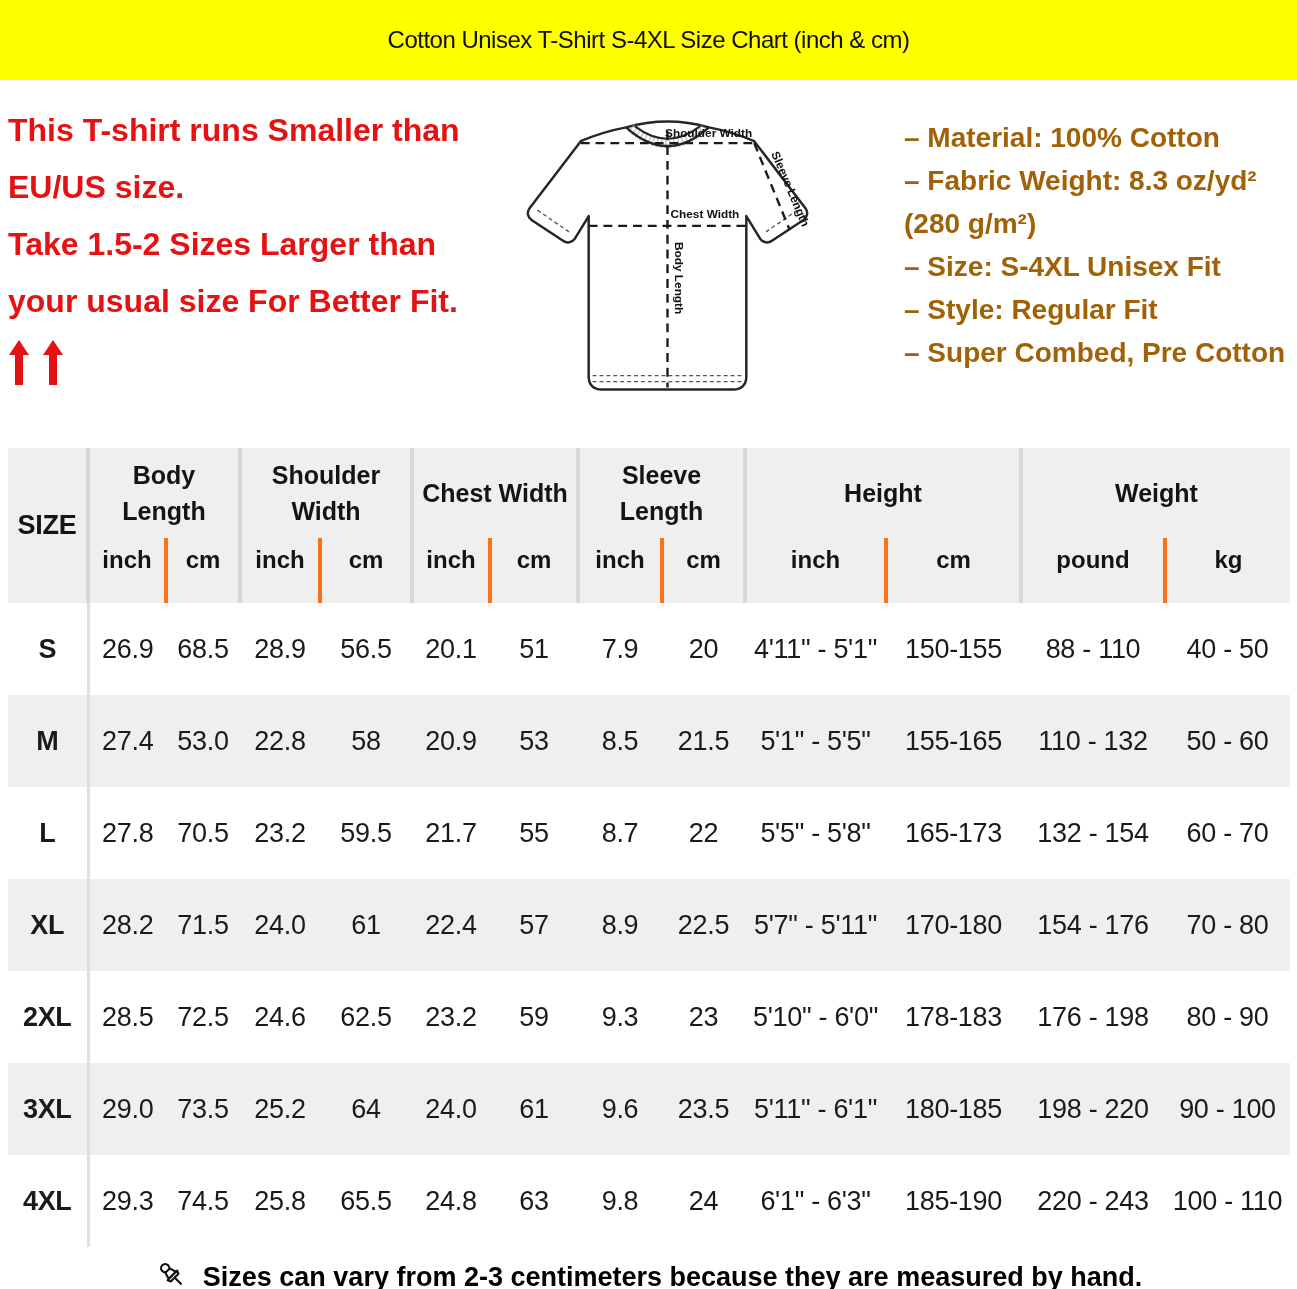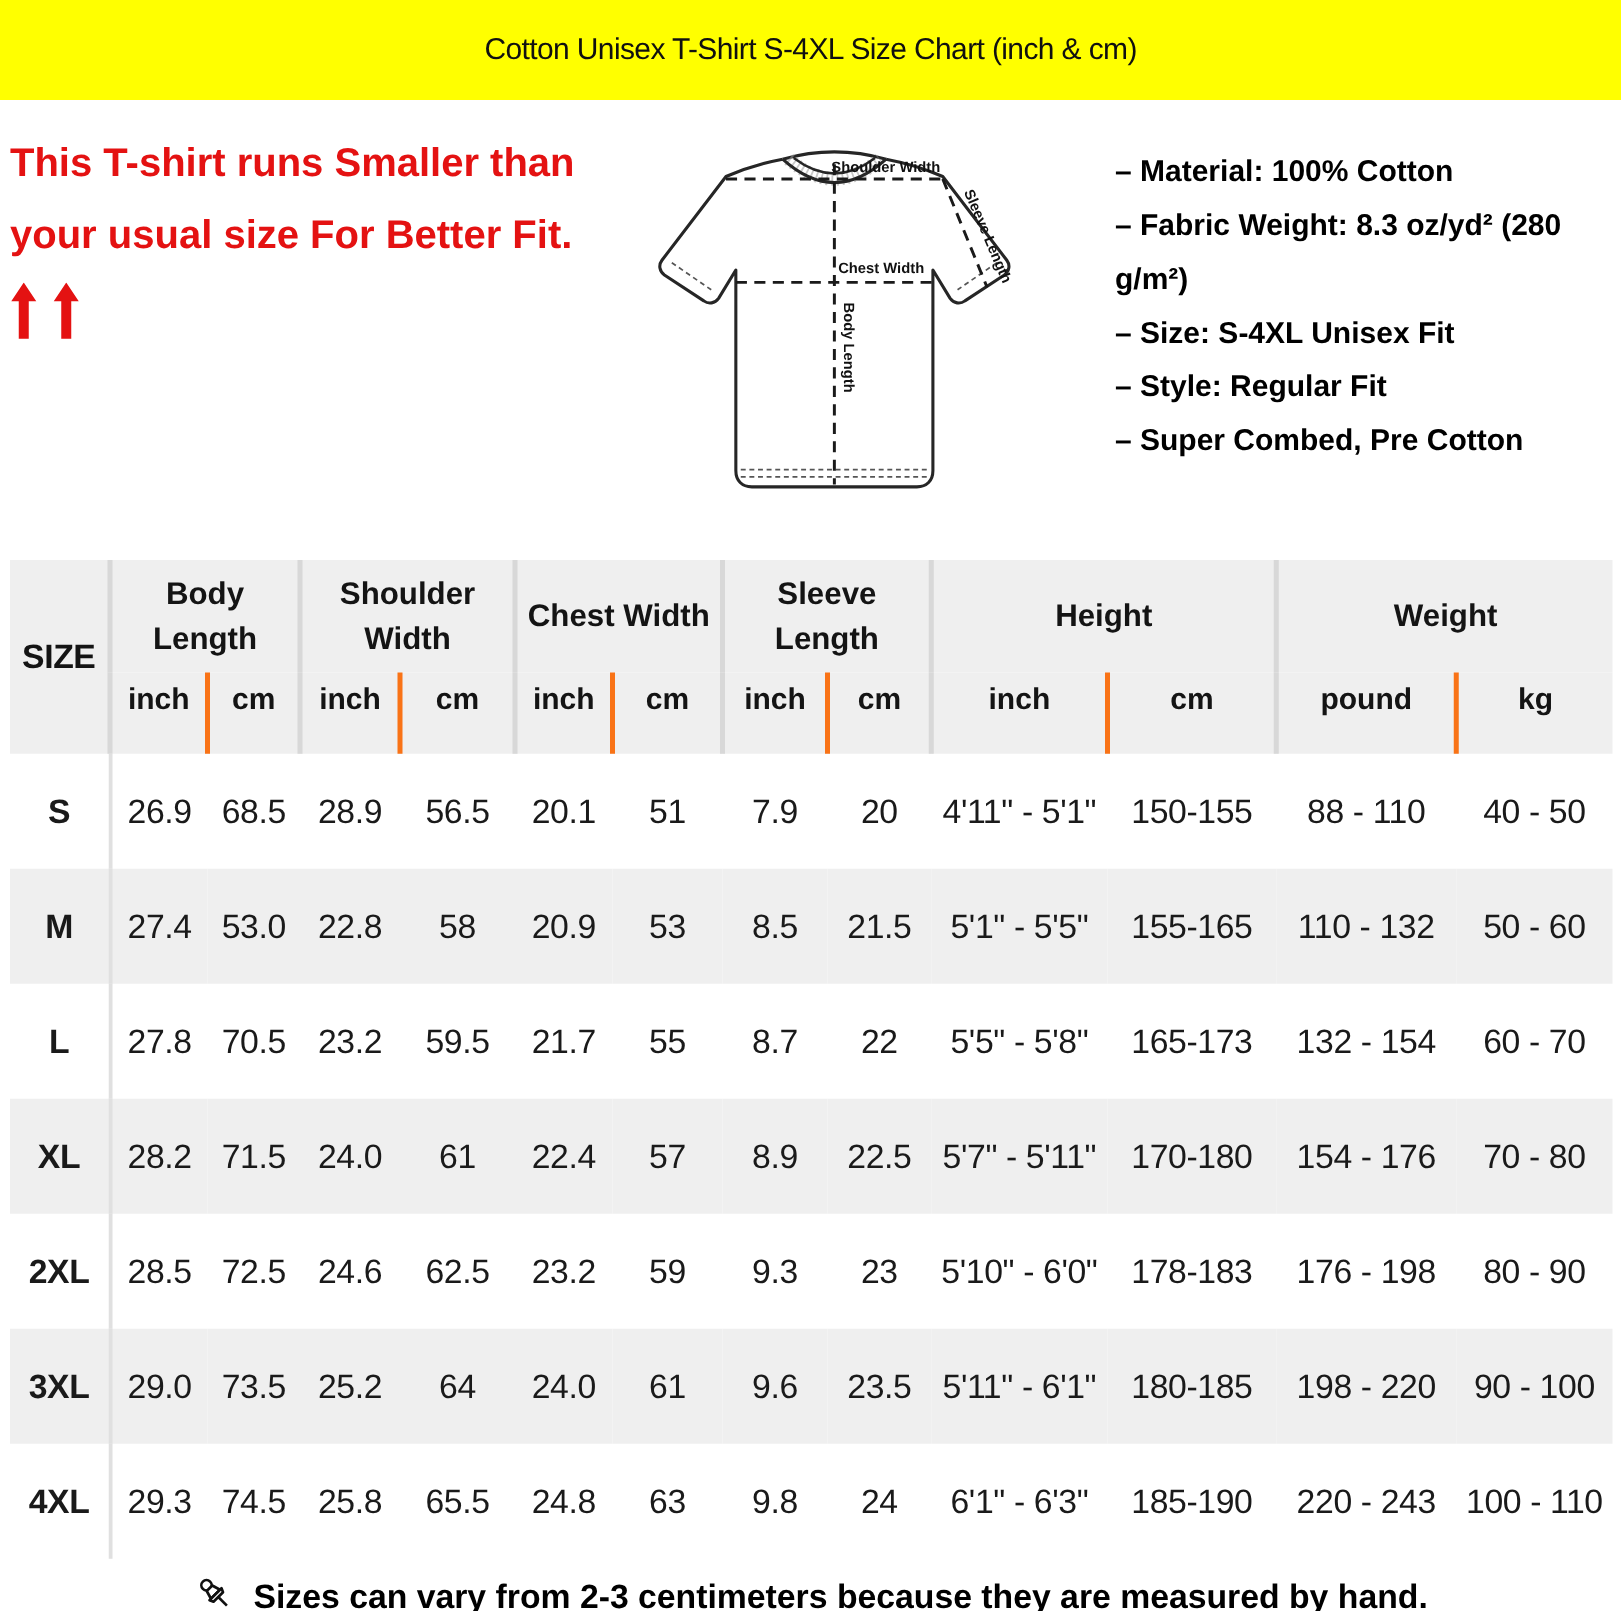--- a/index.html
+++ b/index.html
@@ -10,21 +10,21 @@
   .banner{height:80px;background:#FFFF00;display:flex;align-items:center;justify-content:center;}
   .banner h1{margin:0;font-size:24px;font-weight:400;letter-spacing:-0.5px;color:#101010;}
 
   
   .info{height:368px;display:flex;padding:0 8px;box-sizing:border-box;}
   .warn{width:492px;padding-top:22px;}
   .warn .wline{font-size:32px;font-weight:700;color:#e41212;line-height:57px;white-space:nowrap;}
   .arrows{margin-top:10px;}
   .diagram{width:340px;padding-top:6px;flex:none;}
   .specs{flex:1;padding:36px 0 0 52px;box-sizing:border-box;}
-  .specs .item{font-size:24px;font-weight:600;color:#000000;line-height:43px;max-width:412px;}
+  .specs .item{font-size:28px;font-weight:600;color:#a16207;line-height:43px;max-width:412px;margin-left:12px;}
 
   
   .tblwrap{padding:0 8px;}
   table{border-collapse:collapse;table-layout:fixed;width:1281px;}
   thead th{background:#efefef;font-weight:700;color:#141414;padding:0;}
   th.size-h{font-size:27px;letter-spacing:-0.3px;}
   tr.grow{height:90px;}
   tr.srow{height:65px;}
   th.grp{font-size:25px;vertical-align:middle;}
   th.sub{font-size:24px;vertical-align:top;padding-top:8px;}
@@ -49,20 +49,22 @@
 <div class="page">
 
   <div class="banner">
     <h1>Cotton Unisex T-Shirt S-4XL Size Chart (inch &amp; cm)</h1>
   </div>
 
   <div class="info">
 
     <div class="warn">
       <div class="wline">This T-shirt runs Smaller than</div>
+      <div class="wline">EU/US size.</div>
+      <div class="wline">Take 1.5-2 Sizes Larger than</div>
       <div class="wline">your usual size For Better Fit.</div>
       <div class="arrows">
         <svg width="66" height="46" viewBox="0 0 66 46">
           <polygon points="11,0 21,15 15,15 15,45 7,45 7,15 1,15" fill="#e41212"></polygon>
           <polygon points="45,0 55,15 49,15 49,45 41,45 41,15 35,15" fill="#e41212"></polygon>
         </svg>
       </div>
     </div>
 
     <div class="diagram">

